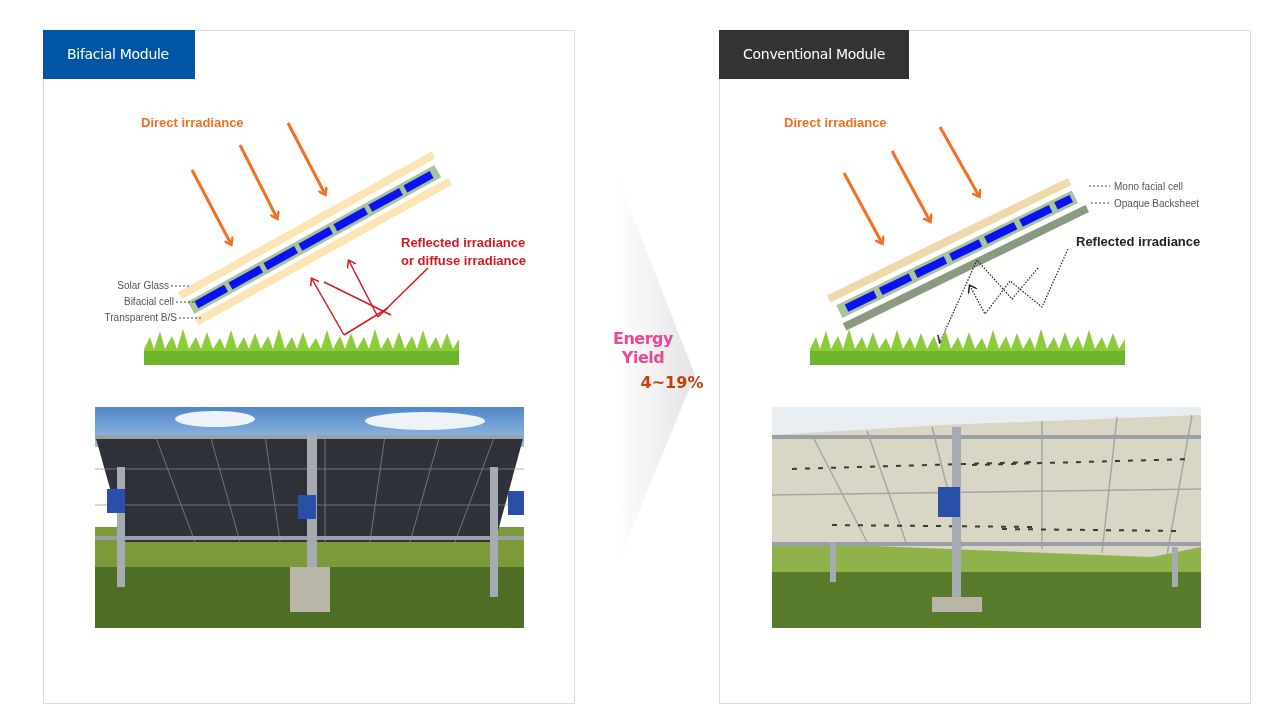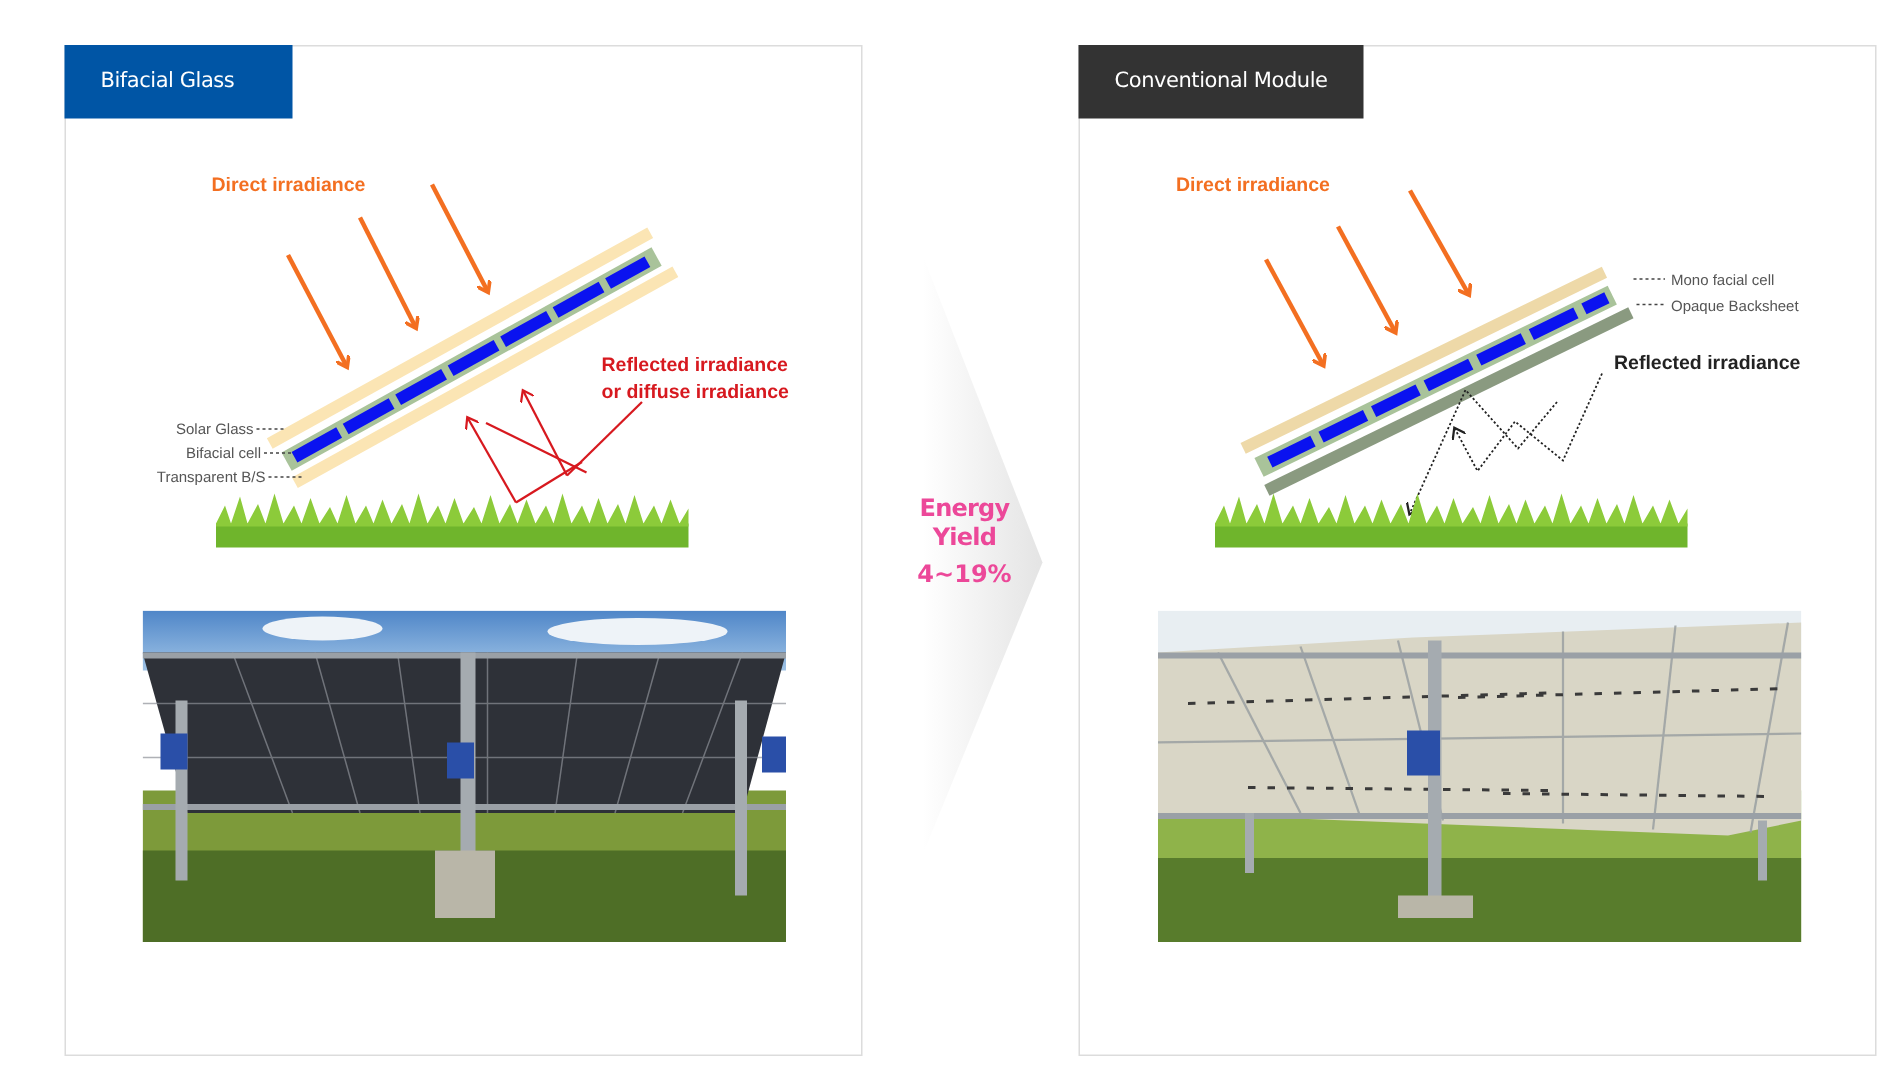--- a/index.html
+++ b/index.html
@@ -9,28 +9,28 @@
   .panel.right { left:719px;text-align:right; }
   .tag { position:absolute; top:-1px; left:-1px; height:49px; line-height:48px; color:#fff; font-size:14px; padding:0 24px; box-sizing:border-box; letter-spacing:-0.3px; }
   .tag.blue { background:#0055a5; width:152px; }
   .tag.dark { background:#333333; width:190px; }
   .diagram { position:absolute; left:0; top:0; }
   .photo { position:absolute; top:376px; width:429px; height:221px; overflow:hidden; }
   .panel.left .photo { left:51px; }
   .panel.right .photo { left:52px; }
   .mid { position:absolute; left:595px; top:170px; width:125px; height:400px; }
   .mid-title { position:absolute; left:593px; top:329px; width:100px; text-align:center; font-size:16px; font-weight:bold; color:#ec4899; letter-spacing:-0.5px; }
-  .mid-value { position:absolute; left:593px; top:373px; width:100px; text-align:center; font-size:16px; font-weight:bold; color:#ec4899; }
+  .mid-value { position:absolute; left:622px; top:373px; width:100px; text-align:center; font-size:16px; font-weight:bold; color:#c2410c; }
   .lbl { font-family:"Liberation Sans", sans-serif; }
 </style>
 </head>
 <body>
 
 <div class="panel left">
-  <div class="tag blue">Bifacial Glass</div>
+  <div class="tag blue">Bifacial Module</div>
   <svg class="diagram" width="532" height="350">
     <defs>
       <marker id="arrO" markerWidth="10" markerHeight="10" refX="6" refY="5" orient="auto" markerUnits="userSpaceOnUse">
         <path d="M0,0 L7,5 L0,10" fill="none" stroke="#f36f21" stroke-width="2.5"></path>
       </marker>
       <marker id="arrR" markerWidth="10" markerHeight="10" refX="6" refY="5" orient="auto" markerUnits="userSpaceOnUse">
         <path d="M0,0 L7,5 L0,10" fill="none" stroke="#d7191f" stroke-width="1.5"></path>
       </marker>
     </defs>
     <text class="lbl" x="97" y="96" font-size="13" font-weight="bold" fill="#f36f21">Direct irradiance</text>

